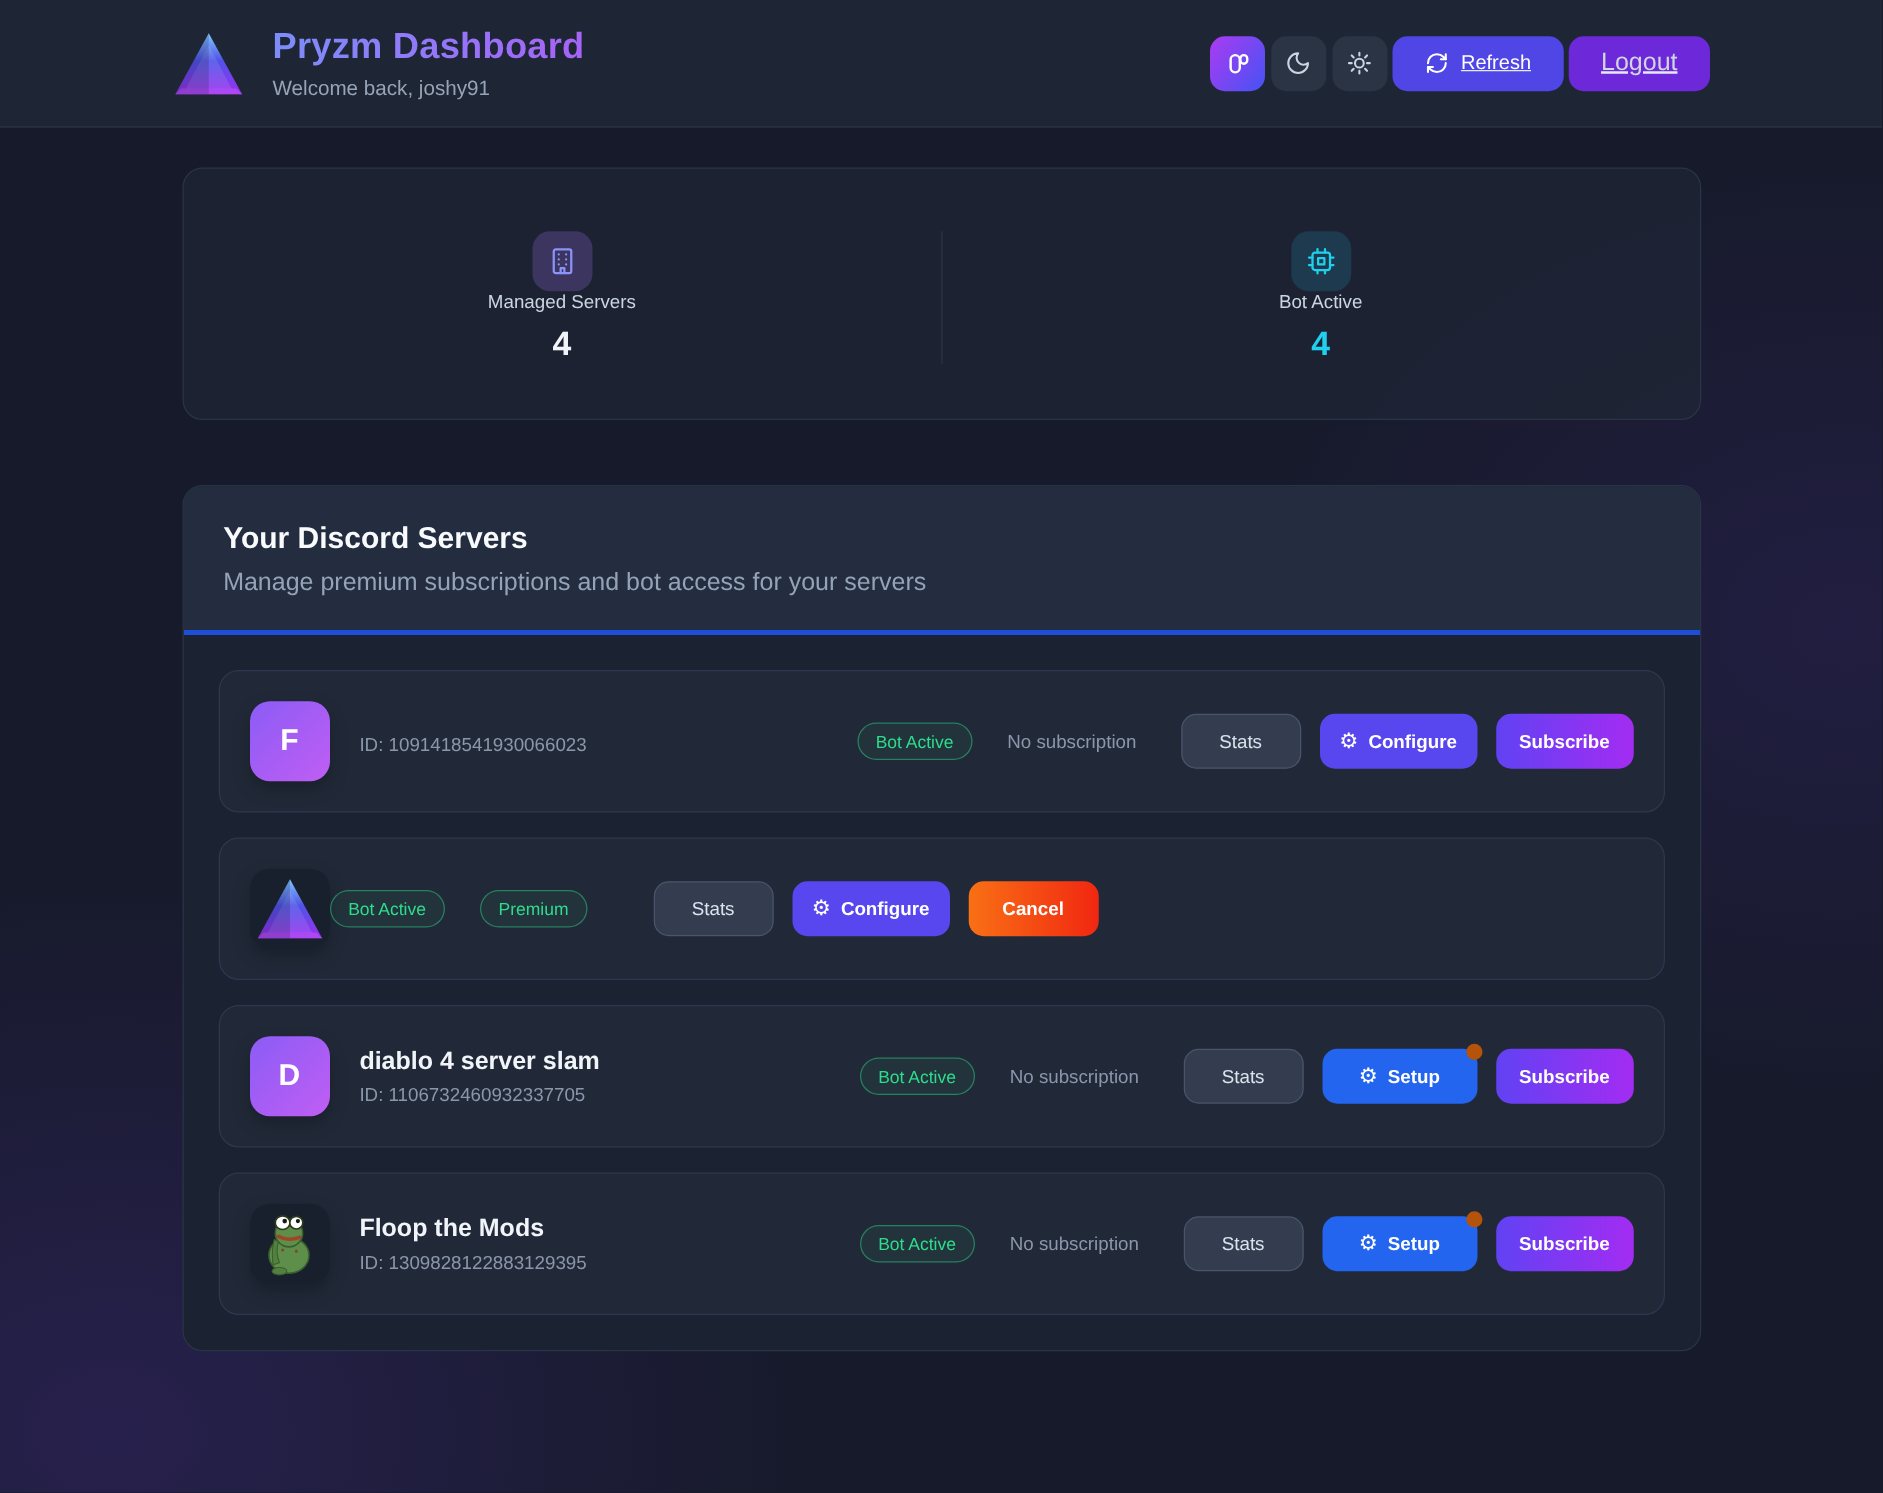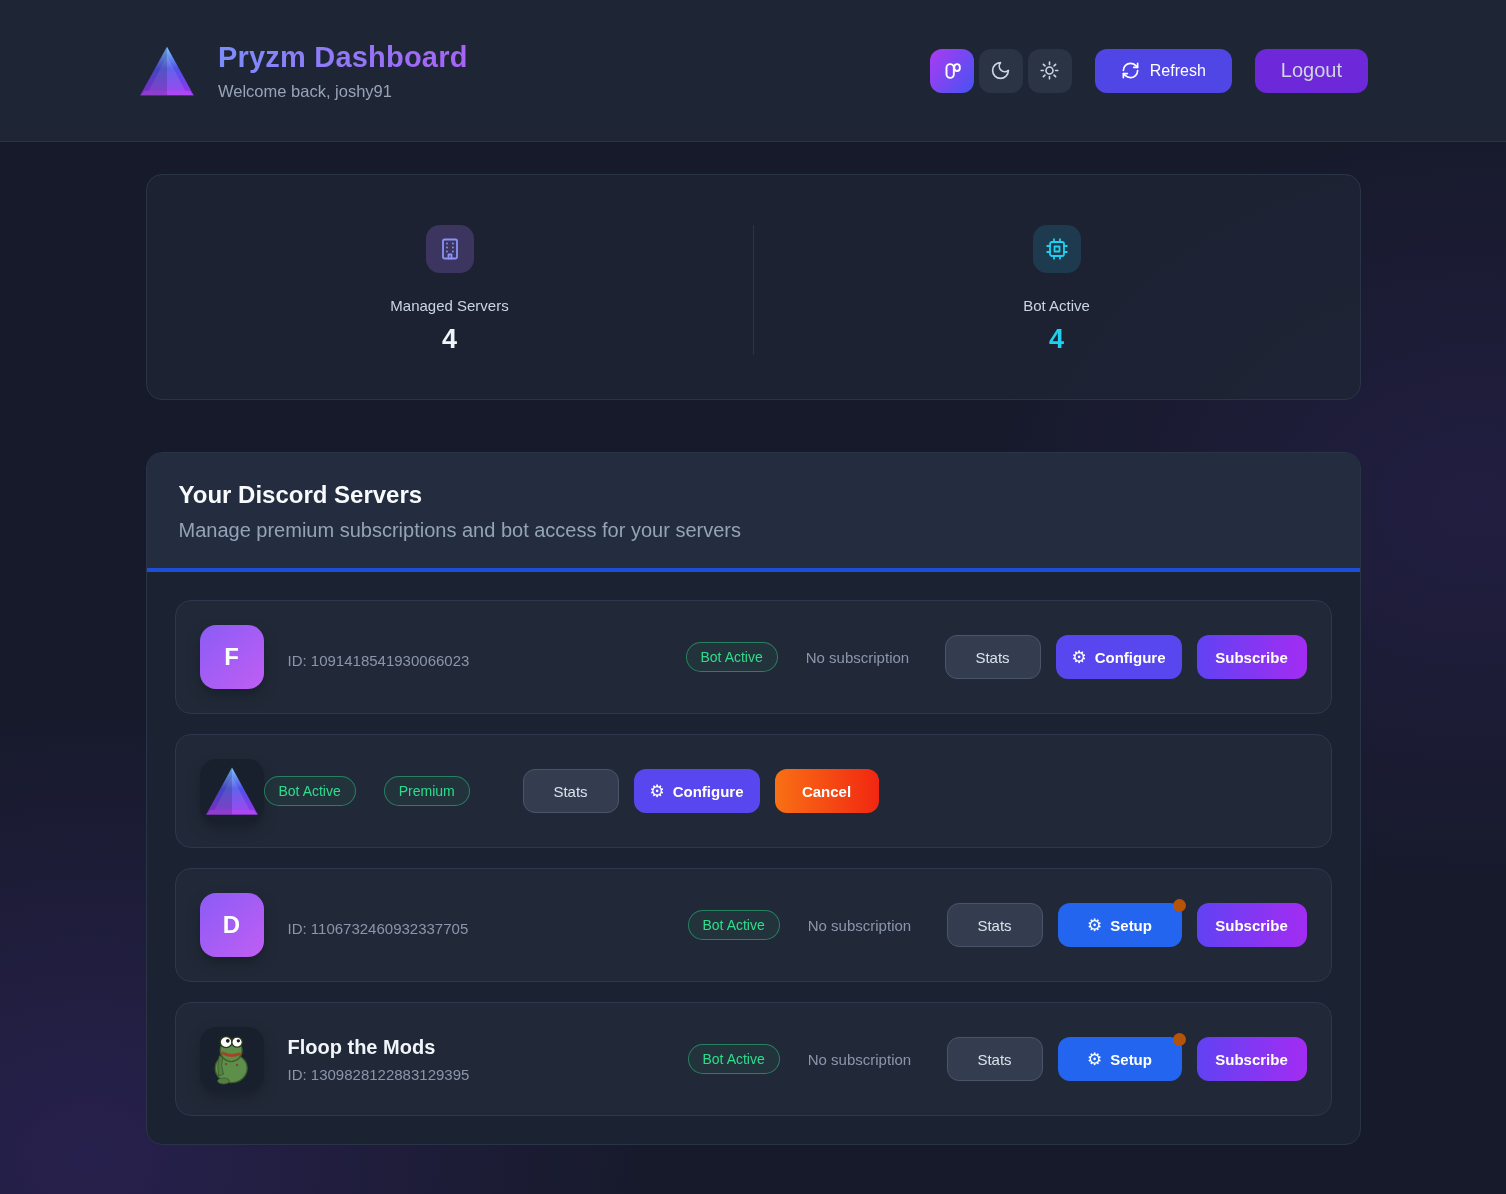--- a/index.html
+++ b/index.html
@@ -8,32 +8,32 @@
     font-family: "Liberation Sans", sans-serif;
     background:
       radial-gradient(900px 720px at 6% 96%, rgba(104,58,214,0.20), rgba(104,58,214,0) 62%),
       radial-gradient(820px 640px at 98% 42%, rgba(104,58,214,0.13), rgba(104,58,214,0) 60%),
       #171a2b;
     color:#e5eaf2;
   }
 
   
   .header {
-    height:142px; background:#1e2636; border-bottom:1px solid #2b3447;
+    height:102px; background:#1e2636; border-bottom:1px solid #2b3447;
     display:flex; align-items:center; padding:0 138px;
   }
   .brand { display:flex; align-items:center; gap:22px; }
   .brand-logo { width:58px; height:54px; }
   .brand-title {
     font-size:29px; font-weight:bold; letter-spacing:.2px;
     background:linear-gradient(90deg,#7d8df9,#a763f7);
     -webkit-background-clip:text; background-clip:text; color:transparent;
   }
   .brand-sub { margin-top:8px; font-size:16.5px; color:#97a3b6; }
-  .header-actions { margin-left:auto; display:flex; align-items:center; gap:23px; }
+  .header-actions { margin-left:auto; display:flex; align-items:center; gap:4px;text-decoration:underline; }
   .theme-group { display:flex; gap:5px; }
   .icon-btn {
     width:44px; height:44px; border:none; border-radius:12px; background:#2b3445;
     display:flex; align-items:center; justify-content:center; cursor:pointer;
   }
   .icon-btn.active { background:linear-gradient(125deg,#ab3bf2 0%,#4553f3 100%); }
   .btn-refresh {
     height:44px; padding:0 26px; border:none; border-radius:12px;
     background:#4f46e5; color:#fff; font-size:16px; font-weight:500;
     display:flex; align-items:center; gap:10px; cursor:pointer;
@@ -53,21 +53,21 @@
   }
   .stat { flex:1; text-align:center; }
   .stat + .stat { border-left:1px solid #2a3447; }
   .stat-tile {
     width:48px; height:48px; border-radius:14px; margin:0 auto;
     display:flex; align-items:center; justify-content:center;
   }
   .tile-indigo { background:#3b3560; }
   .tile-green  { background:#1d4336; }
   .tile-cyan   { background:#1d3a4e; }
-  .stat-label { margin-top:24px; font-size:15px; color:#cbd5e1; }
+  .stat-label { font-size:15px; color:#cbd5e1; }
   .stat-value { margin-top:10px; font-size:27px; font-weight:bold; color:#f1f5f9; }
   .stat-value.green { color:#2fd68a; }
   .stat-value.cyan  { color:#1fd1ee; }
 
   
   .servers-card {
     width:1215px; margin:52px auto 60px; background:#1b2231;
     border:1px solid #2a3447; border-radius:16px; overflow:hidden;
   }
   .servers-head { background:#232d3f; padding:28px 32px 26px; border-bottom:4px solid #1d4ed8; }
@@ -252,20 +252,21 @@
           <span class="glyph">⚙</span>
           <span>Configure</span>
         </button>
         <button class="btn btn-cancel">Cancel</button>
       </div>
     </div>
 
     <div class="server-row">
       <div class="avatar avatar-letter">D</div>
       <div class="row-info">
+        <div class="row-name">diablo 4 server slam</div>
         <div class="row-id">ID: 1106732460932337705</div>
       </div>
       <div class="row-mid">
         <span class="badge">Bot Active</span>
         <span class="no-sub">No subscription</span>
       </div>
       <div class="row-actions">
         <button class="btn btn-stats">Stats</button>
         <button class="btn btn-setup">
           <span class="glyph">⚙</span>

